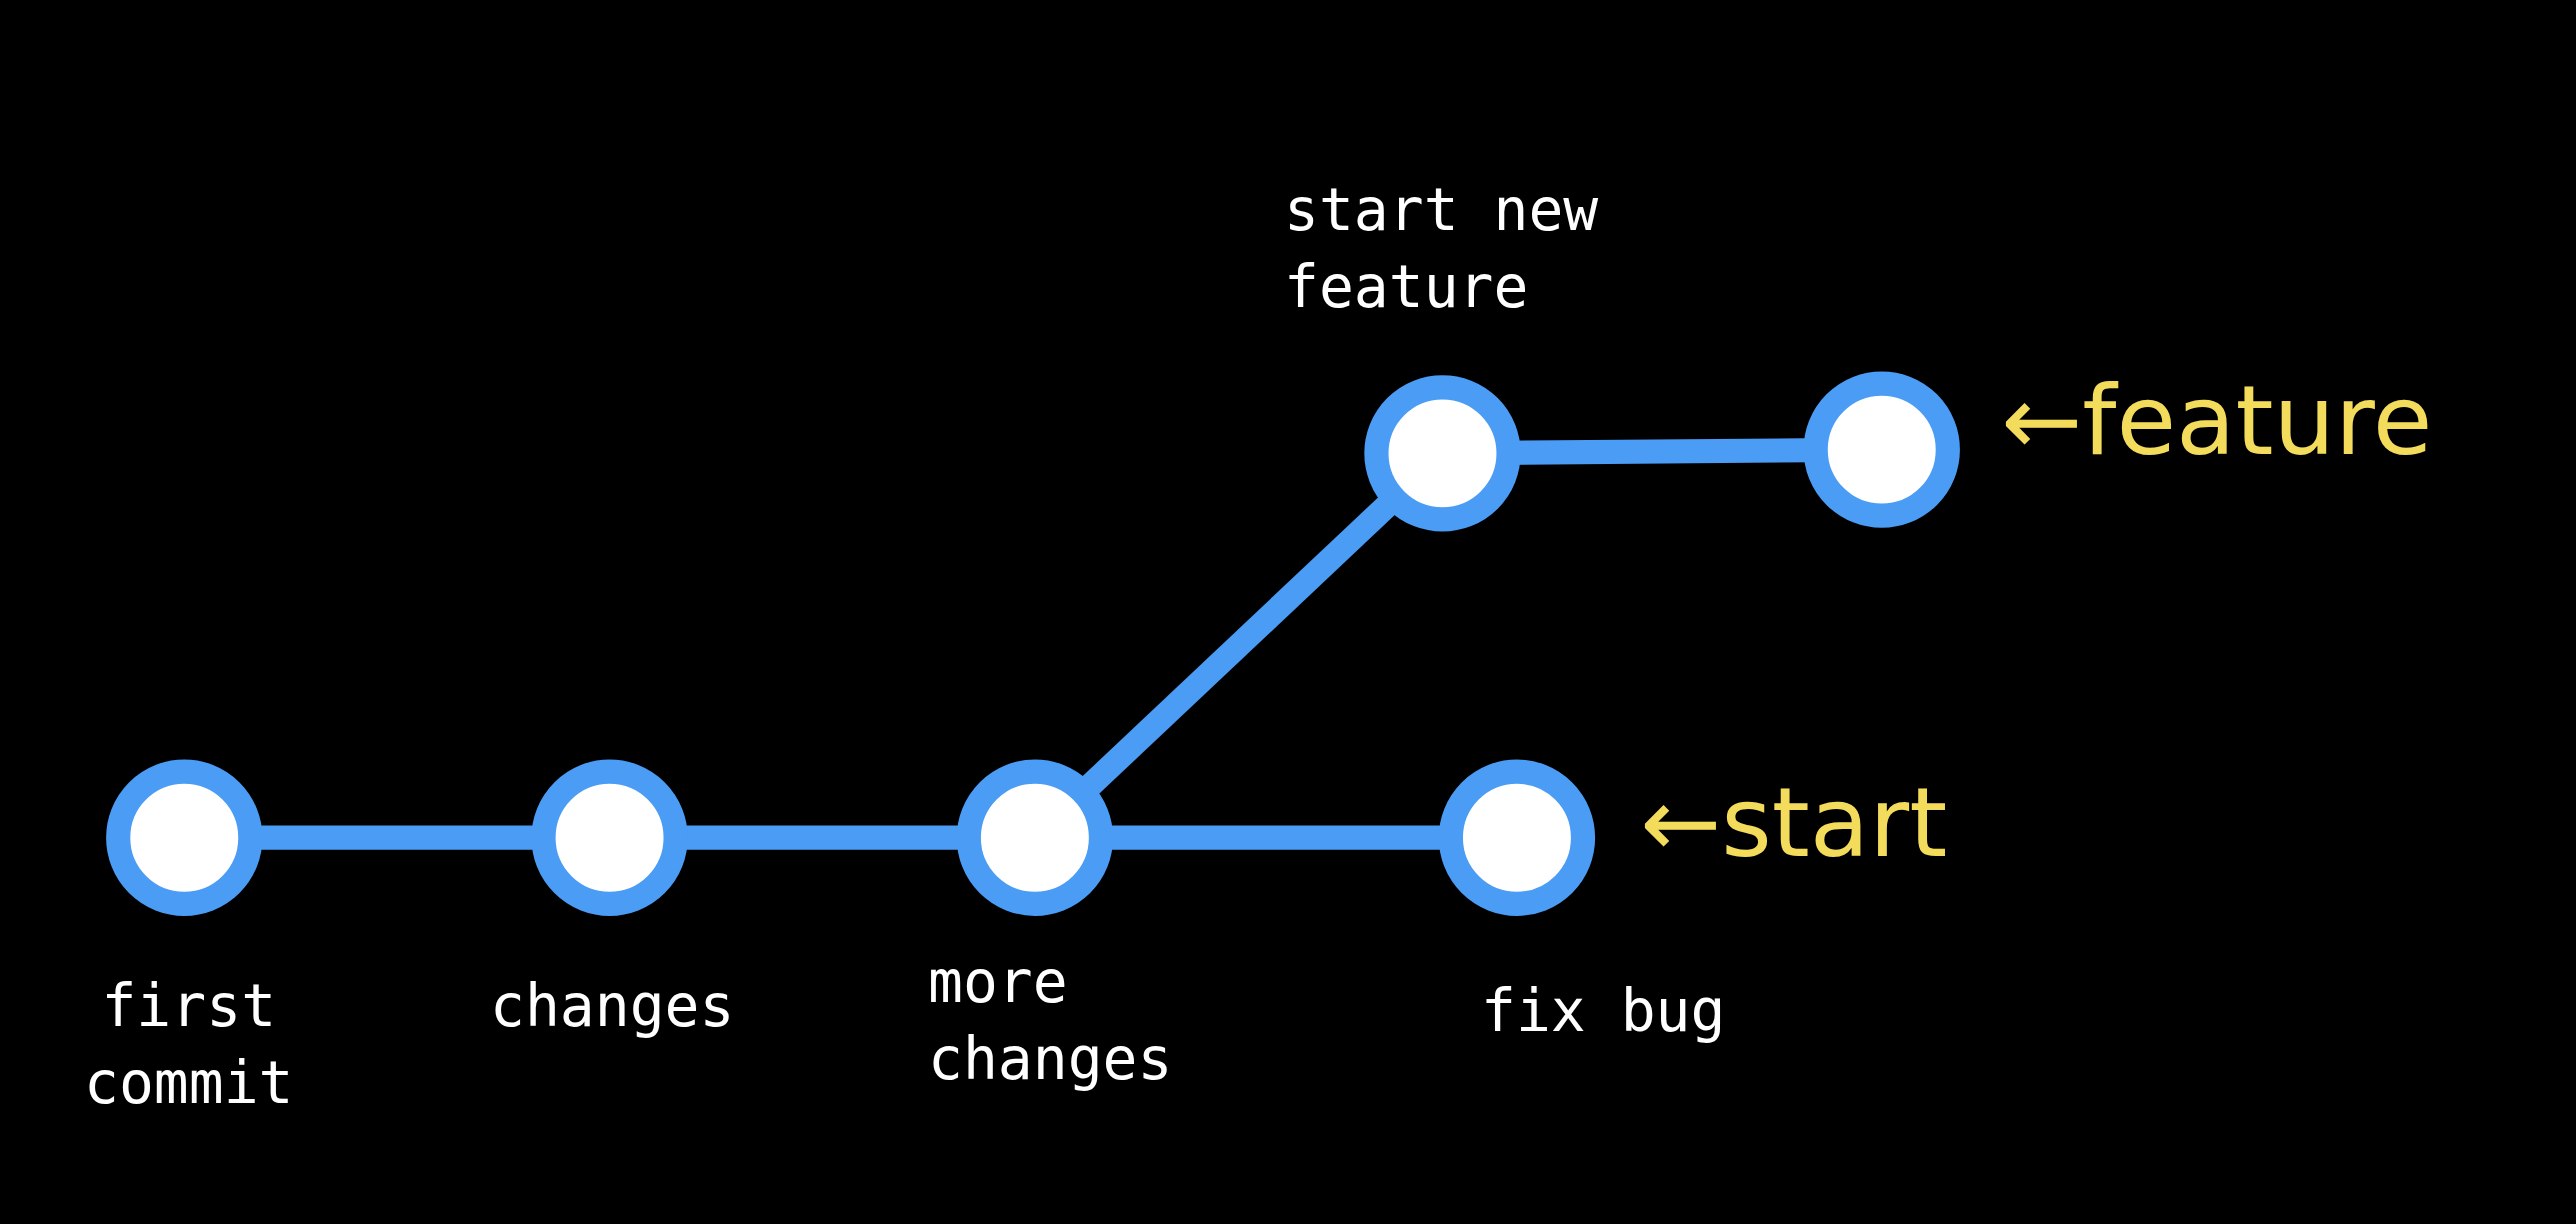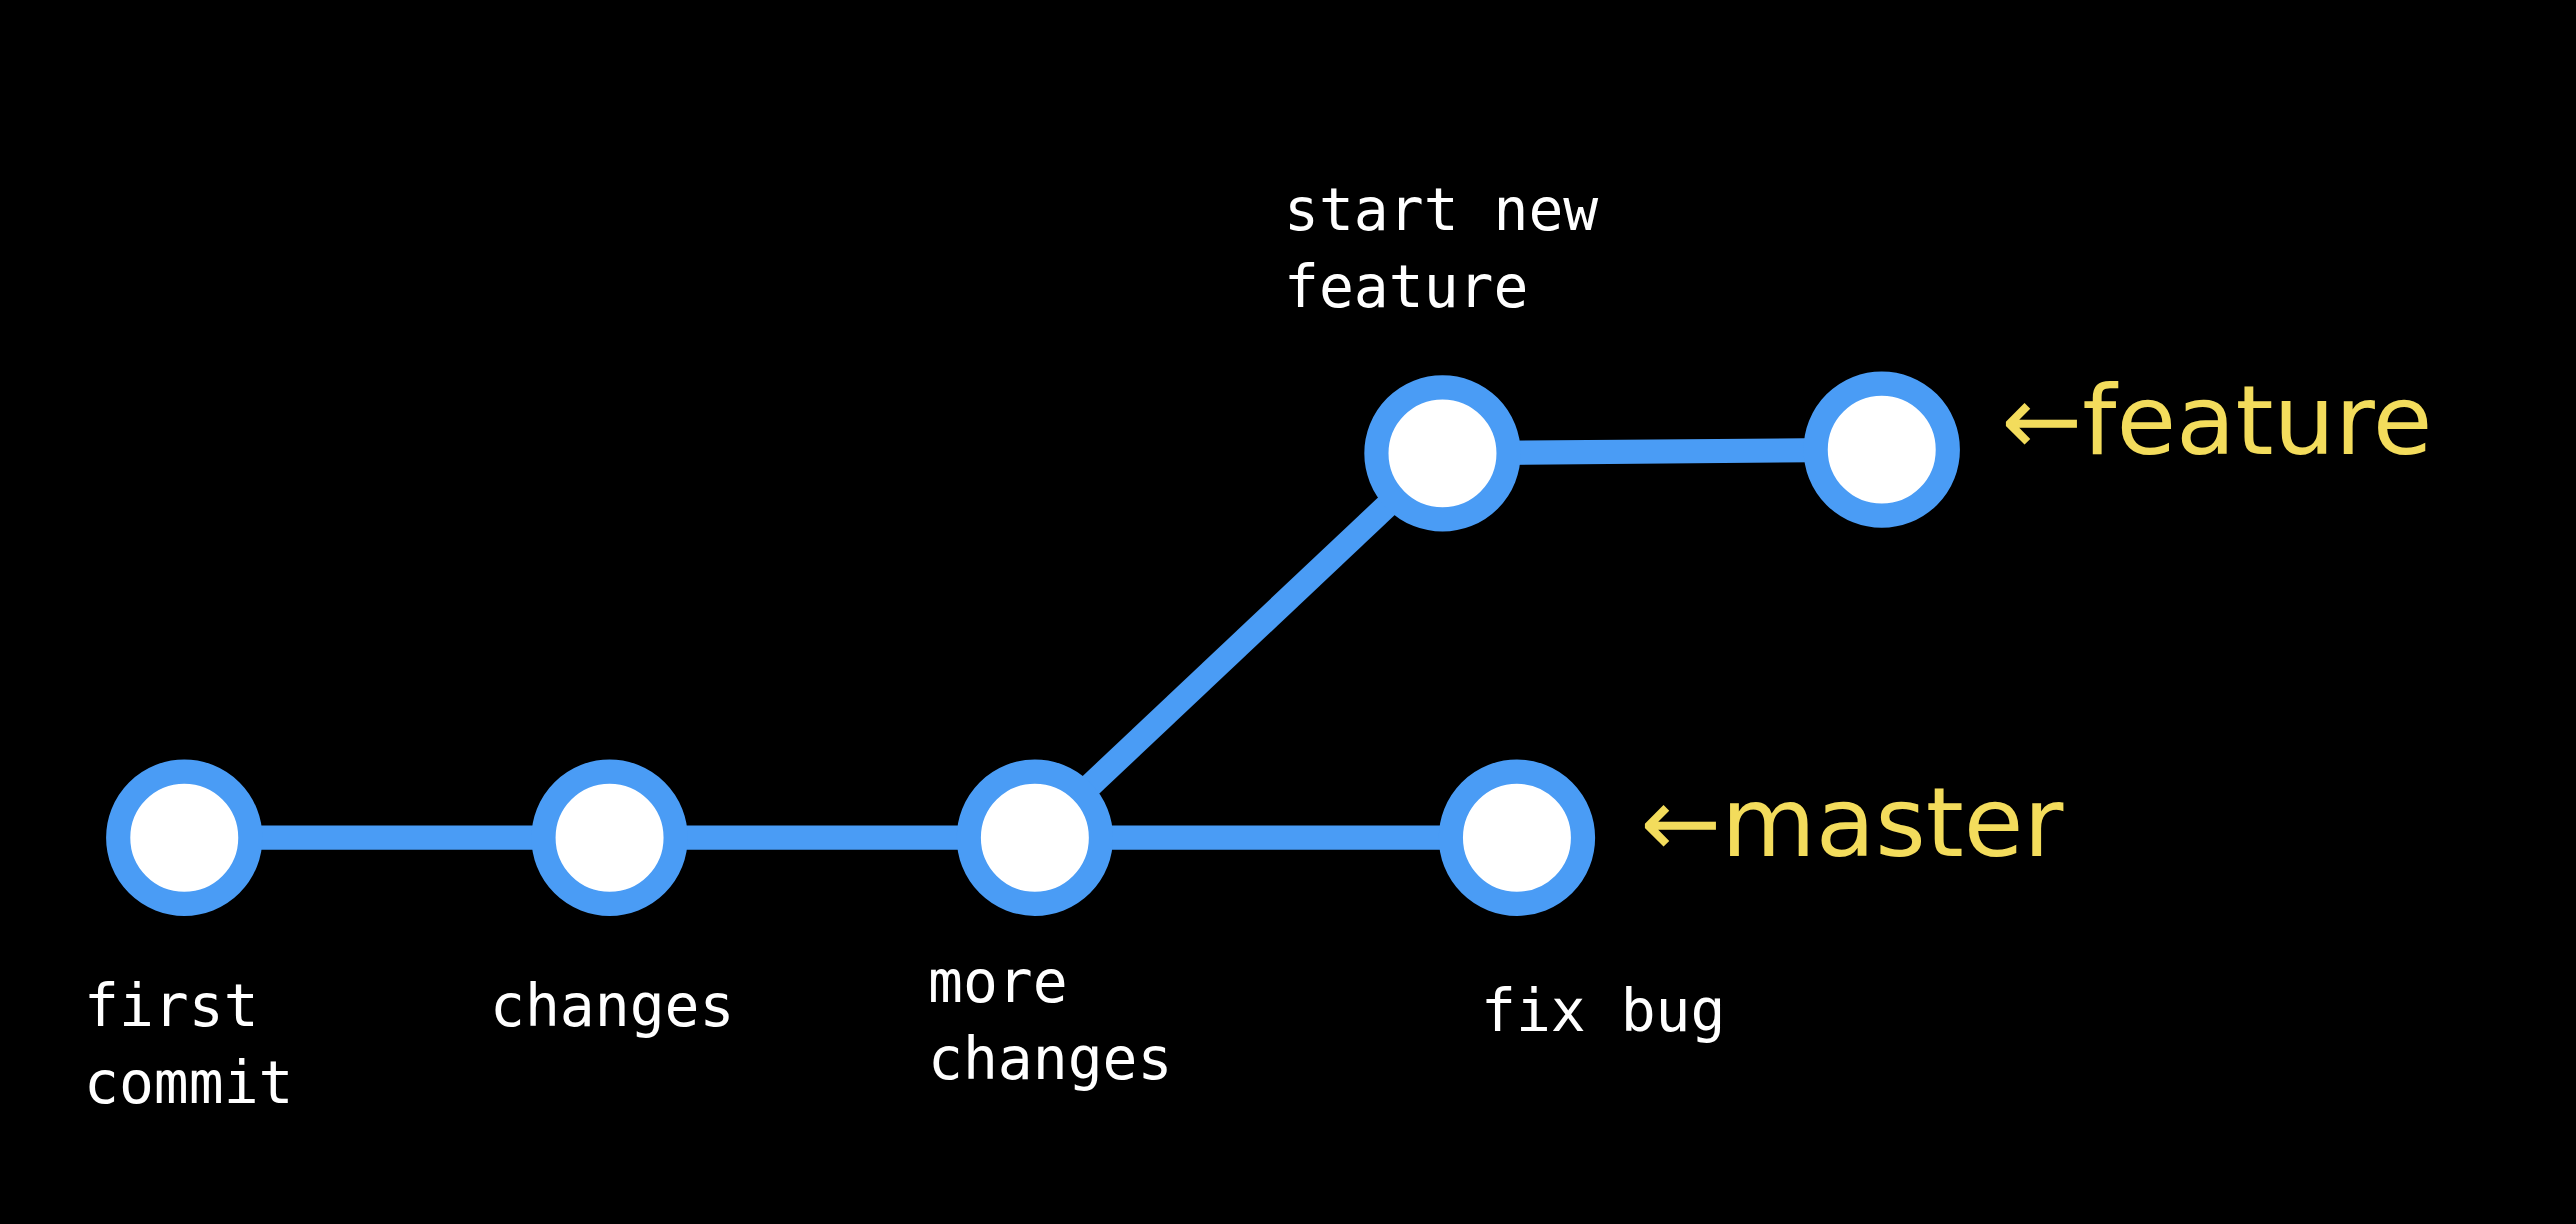--- a/index.html
+++ b/index.html
@@ -75,36 +75,36 @@
     <g>
       <circle cx="198" cy="900" r="71" fill="#FFFFFF" stroke="#4A9CF5" stroke-width="26"></circle>
       <circle cx="655" cy="900" r="71" fill="#FFFFFF" stroke="#4A9CF5" stroke-width="26"></circle>
       <circle cx="1112" cy="900" r="71" fill="#FFFFFF" stroke="#4A9CF5" stroke-width="26"></circle>
       <circle cx="1630" cy="900" r="71" fill="#FFFFFF" stroke="#4A9CF5" stroke-width="26"></circle>
       <circle cx="1550" cy="487" r="71" fill="#FFFFFF" stroke="#4A9CF5" stroke-width="26"></circle>
       <circle cx="2022" cy="483" r="71" fill="#FFFFFF" stroke="#4A9CF5" stroke-width="26"></circle>
     </g>
   </svg>
 
-  <div class="commit-label" style="left:84px; top:968px;">first
+  <div class="commit-label" style="left:84px; top:968px;text-align:center;">first
 commit</div>
 
   <div class="commit-label" style="left:490px; top:968px;">changes</div>
 
   <div class="commit-label" style="left:928px; top:944px;">more
 changes</div>
 
   <div class="commit-label" style="left:1461px; top:973px;margin-left:20px;">fix bug</div>
 
   <div class="commit-label" style="left:1284px; top:172px;">start new
 feature</div>
 
 
   <div class="branch-label" style="left:2001px; top:372px; color:#F3DC5C;">
     <span class="branch-arrow">←</span><span class="branch-name">feature</span>
   </div>
 
   <div class="branch-label" style="left:1640px; top:774px; color:#F3DC5C;">
-    <span class="branch-arrow">←</span><span class="branch-name">master</span>
+    <span class="branch-arrow">←</span><span class="branch-name">start</span>
   </div>
 
 </div>
 
 
 </body></html>

